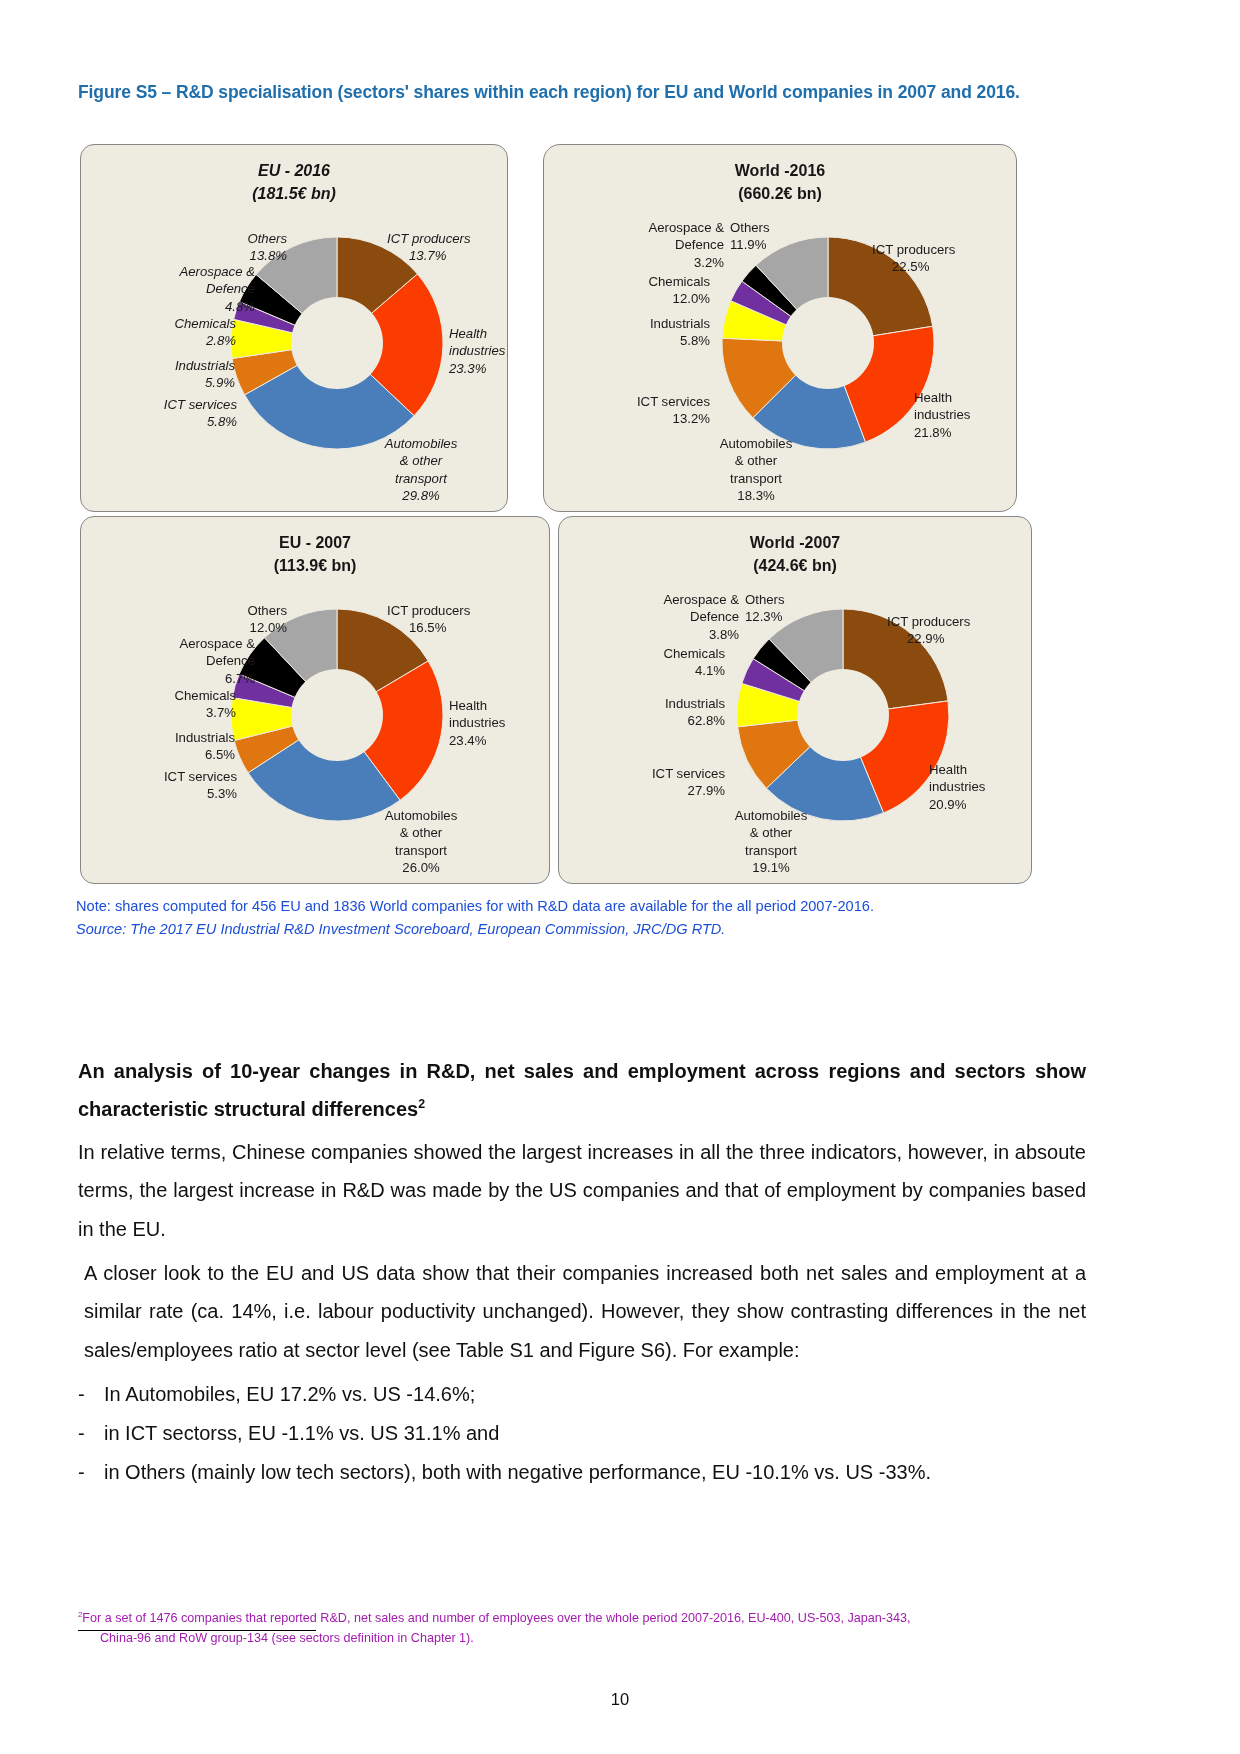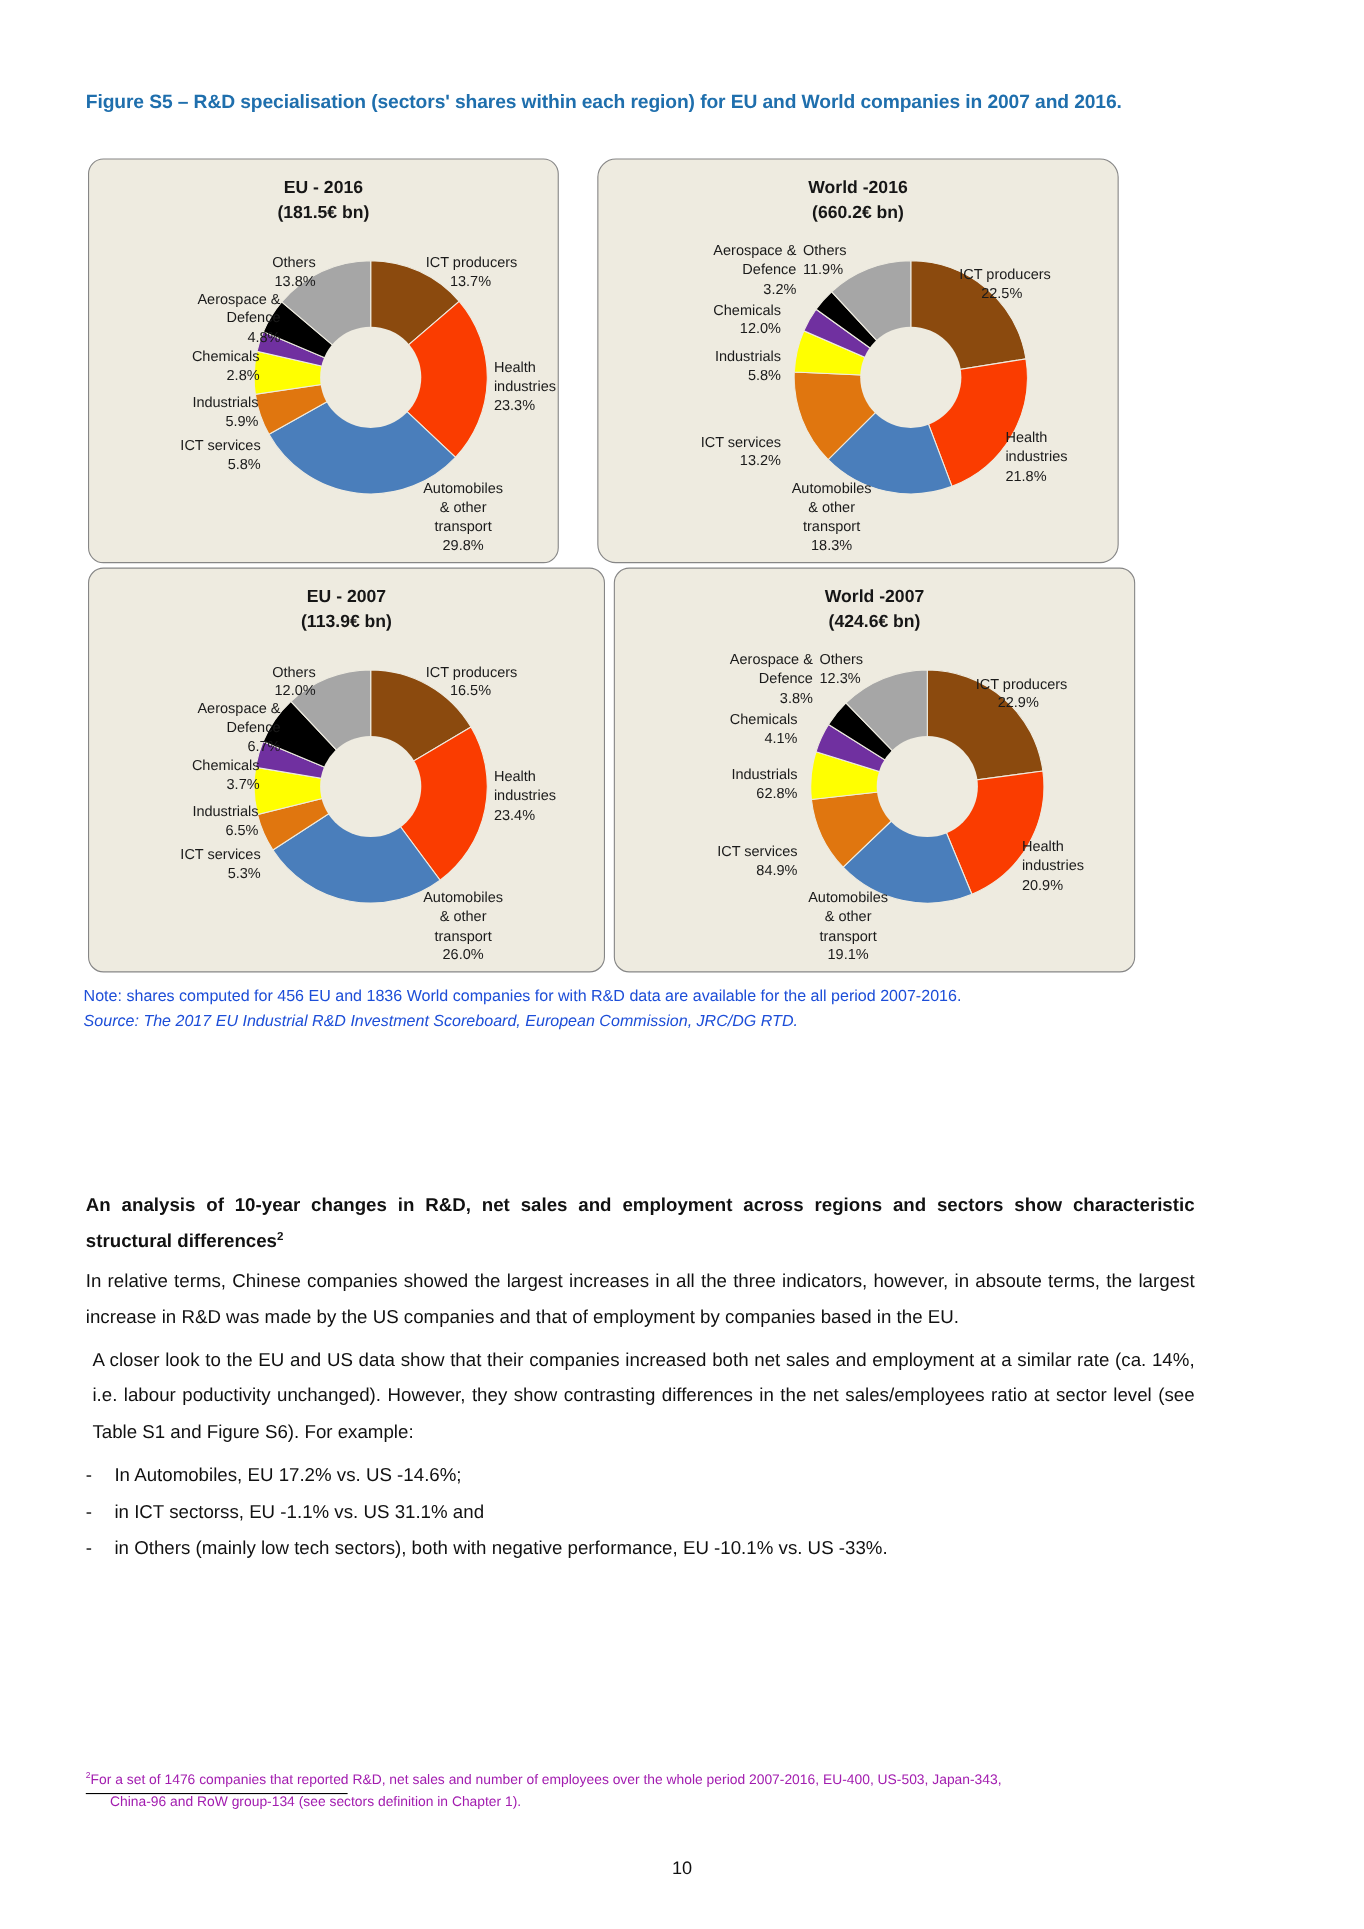--- a/index.html
+++ b/index.html
@@ -41,21 +41,21 @@
     width: 952px;
     height: 740px;
   }
   .panel {
     position: absolute;
     background: #EEEBE0;
     border: 1.6px solid #868686;
     border-radius: 14px;
     box-sizing: border-box;
   }
-  .panel.p-tl { left: 0px;   top: 0px;   width: 428px; height: 368px; }
+  .panel.p-tl { left: 0px;   top: 0px;   width: 428px; height: 368px; font-style: italic; }
   .panel.p-tr { left: 463px; top: 0px;   width: 474px; height: 368px; border-radius: 17px; }
   .panel.p-bl { left: 0px;   top: 372px; width: 470px; height: 368px; }
   .panel.p-br { left: 478px; top: 372px; width: 474px; height: 368px; }
 
   .panel-title {
     position: absolute;
     top: 14px;
     left: 0;
     width: 100%;
     text-align: center;
@@ -100,23 +100,23 @@
   }
   .source-line {
     font-style: italic;
     line-height: 1.6;
   }
 
   
   .body-block {
     position: absolute;
     left: 78px;
-    top: 1080px;
+    top: 1052px;
     width: 1008px;
-    font-size: 17px;
+    font-size: 20px;
     line-height: 1.92;
     color: #111;
   }
   .para-bold {
     font-weight: bold;
     text-align: justify;
     margin: 0 0 4px 0;
   }
   .para {
     text-align: justify;
@@ -338,21 +338,21 @@
         <div class="lbl r" style="left:28px; top:74px; width:152px;">
           <span>Aerospace &amp;</span><br><span>Defence</span><br><span>3.8%</span>
         </div>
         <div class="lbl r" style="left:18px; top:128px; width:148px;">
           <span>Chemicals</span><br><span>4.1%</span>
         </div>
         <div class="lbl r" style="left:14px; top:178px; width:152px;">
           <span>Industrials</span><br><span>62.8%</span>
         </div>
         <div class="lbl r" style="left:4px; top:248px; width:162px;">
-          <span>ICT services</span><br><span>84.9%</span>
+          <span>ICT services</span><br><span>27.9%</span>
         </div>
         <div class="lbl l" style="left:328px; top:96px; width:150px;">
           <span>ICT producers</span><br><span style="display:inline-block;padding-left:20px;">22.9%</span>
         </div>
         <div class="lbl l" style="left:370px; top:244px; width:110px;">
           <span>Health</span><br><span>industries</span><br><span>20.9%</span>
         </div>
         <div class="lbl c" style="left:142px; top:290px; width:140px;">
           <span>Automobiles</span><br><span>&amp; other</span><br><span>transport</span><br><span>19.1%</span>
         </div>

